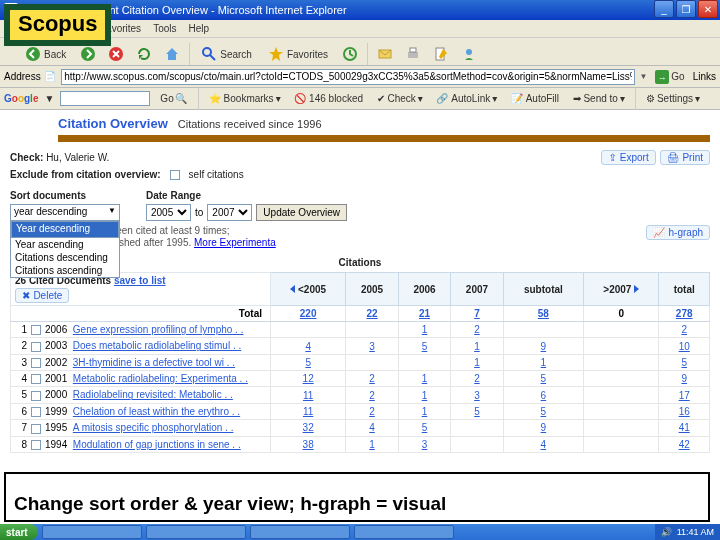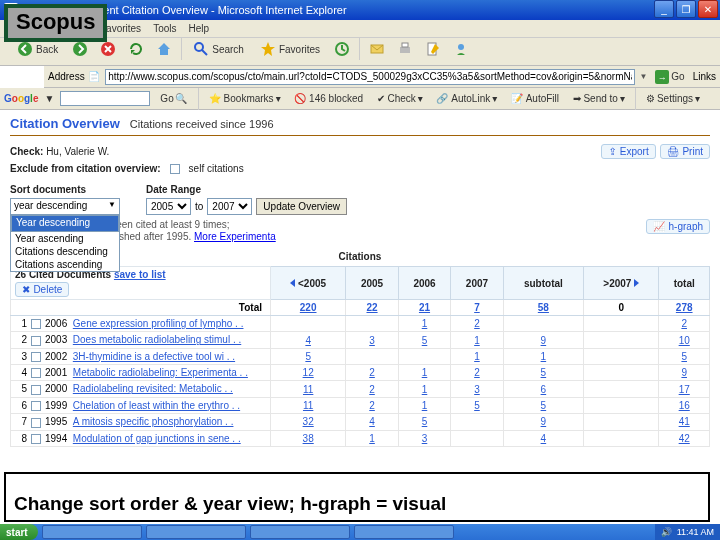--- a/index.html
+++ b/index.html
@@ -4,43 +4,43 @@
 <style>
   * { box-sizing: border-box; }
   html, body { margin:0; padding:0; font-family: Tahoma, Arial, sans-serif; font-size:10px; background:#fff; width:720px; height:540px; overflow:hidden; }
   
   .titlebar { height:20px; background:linear-gradient(#2a6fd4,#0a3dc3); color:#fff; display:flex; align-items:center; padding:0 4px; font-size:11px; position:relative; }
   .titlebar .ie-icon { width:14px; height:14px; background:#fff; border-radius:2px; margin-right:4px; display:inline-block; }
   .titlebar .winbtns { position:absolute; right:2px; top:0; display:flex; gap:2px; }
   .winbtn { width:20px; height:18px; background:linear-gradient(#6fa3f0,#2a6fd4); border:1px solid #1a3b90; border-radius:2px; color:#fff; display:flex; align-items:center; justify-content:center; font-size:10px; }
   .winbtn.close { background:linear-gradient(#f08070,#d03020); border-color:#a02010; }
   
-  .scopus-badge { position:absolute; left:4px; top:4px; background:#a3a3a3; border:4px solid #14532d; padding:1px 8px 3px 8px; font-family:Arial, sans-serif; font-size:22px; font-weight:bold; z-index:50; color:#000;}
+  .scopus-badge { position:absolute; left:4px; top:4px; background:#fde047; border:6px solid #14532d; padding:1px 8px 3px 8px; font-family:Arial, sans-serif; font-size:22px; font-weight:bold; z-index:50; color:#000;}
   
   .menubar { height:18px; background:#ece9d8; border-bottom:1px solid #ccc; display:flex; align-items:center; padding-left:100px; gap:12px; color:#333; }
   
-  .ie-toolbar { height:28px; background:#ece9d8; border-bottom:1px solid #bbb; display:flex; align-items:flex-start; padding:0 12px; gap:6px; }
+  .ie-toolbar { height:28px; background:#ece9d8; border-bottom:1px solid #bbb; display:flex; align-items:flex-end; padding:0 20px; gap:6px; }
   .tbtn { width:22px; height:22px; border:1px solid transparent; border-radius:3px; display:flex; align-items:center; justify-content:center; }
   .tbtn svg { width:16px; height:16px; }
   .tbtn.label { width:auto; padding:0 4px; gap:3px; font-size:10px; color:#333; }
   .sep { width:1px; height:22px; background:#ccc; }
   
-  .addrbar { height:22px; background:#ece9d8; border-bottom:1px solid #bbb; display:flex; align-items:center; padding:0 4px; gap:4px;margin-left:44px; }
+  .addrbar { height:22px; background:#ece9d8; border-bottom:1px solid #bbb; display:flex; align-items:center; padding:0 4px; gap:4px; }
   .addrbar input { flex:1; height:16px; font-size:10px; border:1px solid #7f9db9; padding:0 2px; background:#fff; }
   .gobtn { display:flex; align-items:center; gap:2px; background:#ece9d8; color:#333; padding:0 4px; height:18px; }
   .gobtn .sq { width:14px; height:14px; background:#3a9a3a; border-radius:2px; display:flex; align-items:center; justify-content:center; color:#fff; font-size:9px; }
   
   .gtoolbar { height:22px; background:#ece9d8; border-bottom:1px solid #bbb; display:flex; align-items:center; padding:0 4px; gap:6px; font-size:10px; color:#333; }
   .gtoolbar .glogo { font-weight:bold; }
   .gtoolbar .glogo .b { color:#2a5bd7; } .gtoolbar .glogo .r { color:#d33; } .gtoolbar .glogo .y { color:#eab000; } .gtoolbar .glogo .g { color:#2a9a2a; }
   .gtoolbar input { width:90px; height:15px; border:1px solid #7f9db9; }
   .gbtn { display:flex; align-items:center; gap:2px; padding:0 3px; border:1px solid transparent; }
   
   .content { padding:6px 10px 0 10px; height:398px; overflow:hidden; background:#fff; }
-  .page-title-row { display:flex; align-items:baseline; gap:10px; border-bottom:1px solid #a16207; padding-bottom:4px; }
+  .page-title-row { display:flex; align-items:baseline; gap:10px; border-bottom:7px solid #a16207; padding-bottom:4px;margin-left:48px; }
   .page-title { color:#2a5bd7; font-size:13px; font-weight:bold; }
   .page-sub { color:#333; font-size:11px; }
   .meta-row { display:flex; justify-content:space-between; align-items:center; margin-top:8px; }
   .meta-left { font-size:10px; color:#222; }
   .meta-left .lbl { font-weight:bold; }
   .meta-right { display:flex; gap:4px; }
   .pillbtn { display:flex; align-items:center; gap:3px; border:1px solid #b5d0e8; background:#eef6fc; border-radius:3px; padding:1px 6px; font-size:10px; color:#2a5bd7; cursor:pointer; }
   .exclude-row { margin-top:4px; font-size:10px; color:#222; display:flex; align-items:center; gap:5px; }
   .exclude-row .lbl { font-weight:bold; }
   .sort-row { display:flex; gap:26px; margin-top:10px; font-size:10px; }

